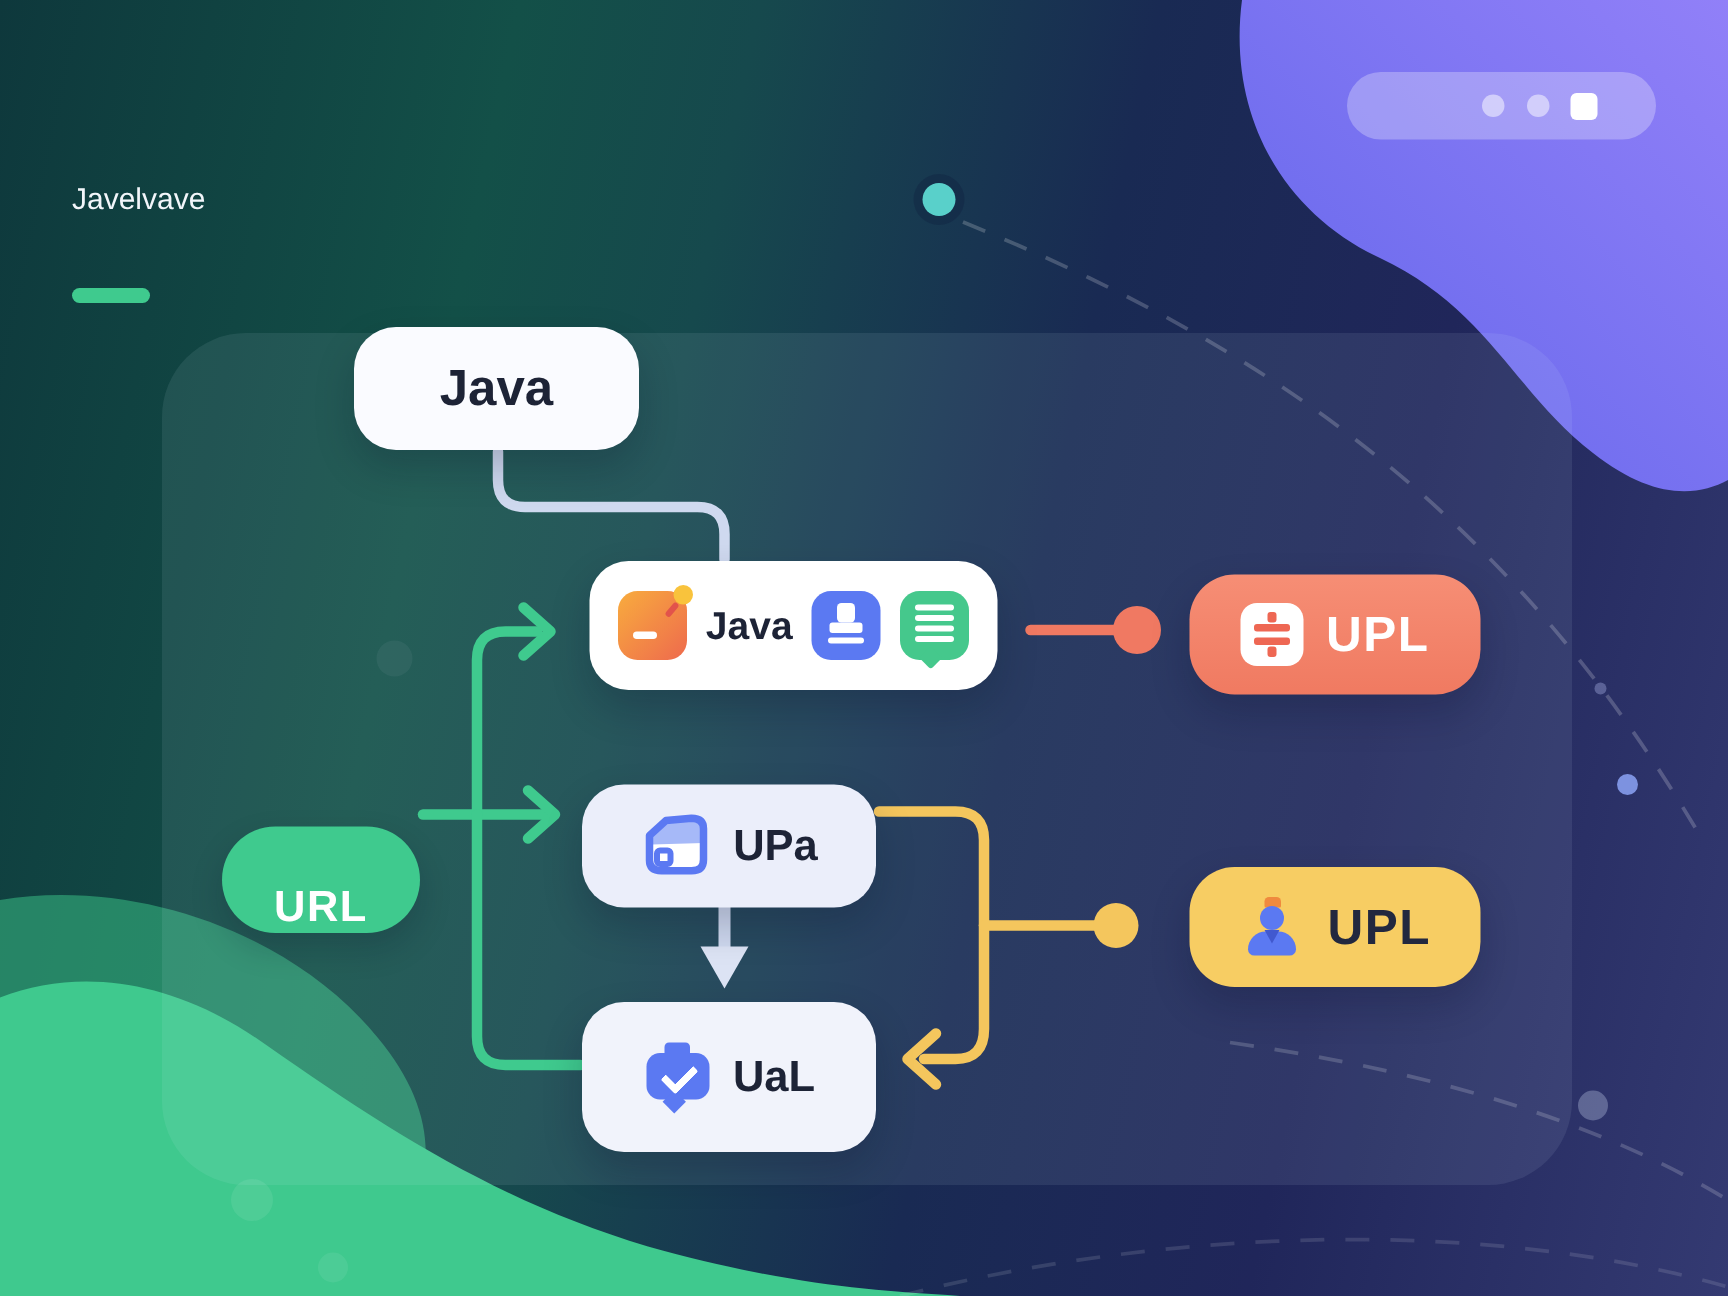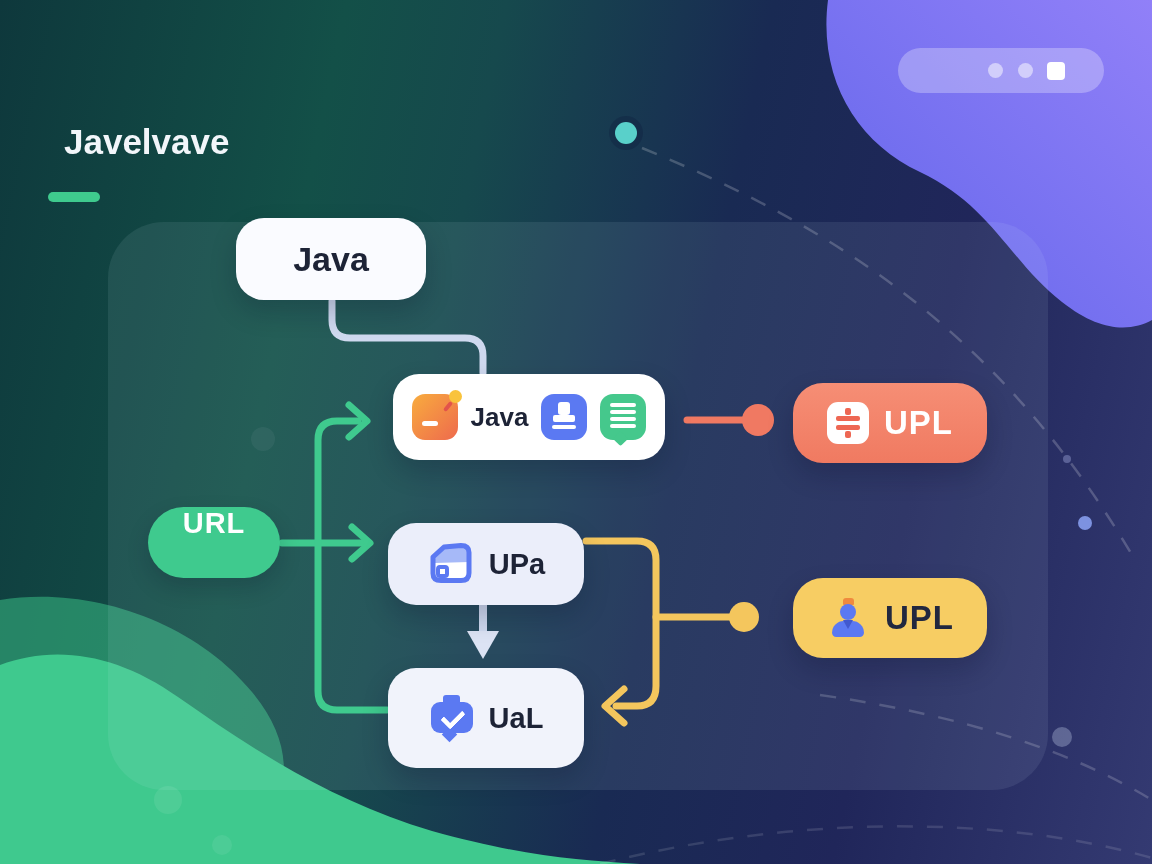--- a/index.html
+++ b/index.html
@@ -7,21 +7,21 @@
     position:relative;width:1152px;height:864px;overflow:hidden;
     font-family:"Liberation Sans",sans-serif;
     background:linear-gradient(102deg,
       #0e383c 0%, #135048 26%, #16494d 38%,
       #192a53 58%, #20265a 76%, #343a72 100%);
   }
   svg{display:block}
   .abs{position:absolute}
   
   .page-title{left:47px;top:48px;color:#fff;font-size:47px;font-weight:800;letter-spacing:1px;line-height:1.1;}
-  .page-subtitle{left:64px;top:122px;color:#f2f6fa;font-size:35px;font-weight:700;}
+  .page-subtitle{left:48px;top:122px;color:#f2f6fa;font-size:20px;font-weight:400;}
   .title-underline{left:48px;top:192px;width:52px;height:10px;border-radius:6px;background:var(--accent-green,#3fca8e);}
   
   .window-pill{left:898px;top:48px;width:206px;height:45px;border-radius:23px;background:rgba(255,255,255,.28);
     display:flex;align-items:center;}
   .win-dot{width:15px;height:15px;border-radius:50%;background:rgba(255,255,255,.5);}
   .win-dot.d1{margin-left:90px}
   .win-dot.d2{margin-left:15px}
   .win-square{width:18px;height:18px;border-radius:4px;background:#fff;margin-left:14px;}
   
   .glass-card{left:108px;top:222px;width:940px;height:568px;border-radius:56px;
@@ -73,21 +73,21 @@
   .person-icon .crown{position:absolute;top:2px;left:17px;width:11px;height:7px;border-radius:3px 3px 1px 1px;background:#ef8a3e;}
   .person-icon .head{position:absolute;top:8px;left:14px;width:16px;height:16px;border-radius:50%;background:var(--node-blue,#5b79f2);}
   .person-icon .body{position:absolute;bottom:3px;left:6px;width:32px;height:16px;border-radius:14px 14px 5px 5px;background:var(--node-blue,#5b79f2);}
   .person-icon .body::before{content:"";position:absolute;left:11px;top:-1px;width:0;height:0;
     border-left:5px solid transparent;border-right:5px solid transparent;border-top:9px solid #4159cf;}
   
   .decor{left:0;top:0;z-index:0}
   .glass-card{z-index:1}
   .wires{left:0;top:0;z-index:2}
   .node,.url-pill,.page-title,.page-subtitle,.title-underline,.window-pill{z-index:3}
-  .url-pill{position:absolute;display:flex;align-items:flex-start;justify-content:center;box-shadow:0 10px 22px rgba(8,14,40,.2);}
+  .url-pill{position:absolute;display:flex;align-items:flex-end;justify-content:center;box-shadow:0 10px 22px rgba(8,14,40,.2);margin-top:44px;}
 </style>
 </head>
 <body>
 
 <div class="stage">
 
   <svg class="decor abs" width="1152" height="864" viewBox="0 0 1152 864">
     <defs>
       <linearGradient id="purpleGrad" x1="0" y1="1" x2="1" y2="0">
         <stop offset="0" stop-color="#6165ea"></stop>

